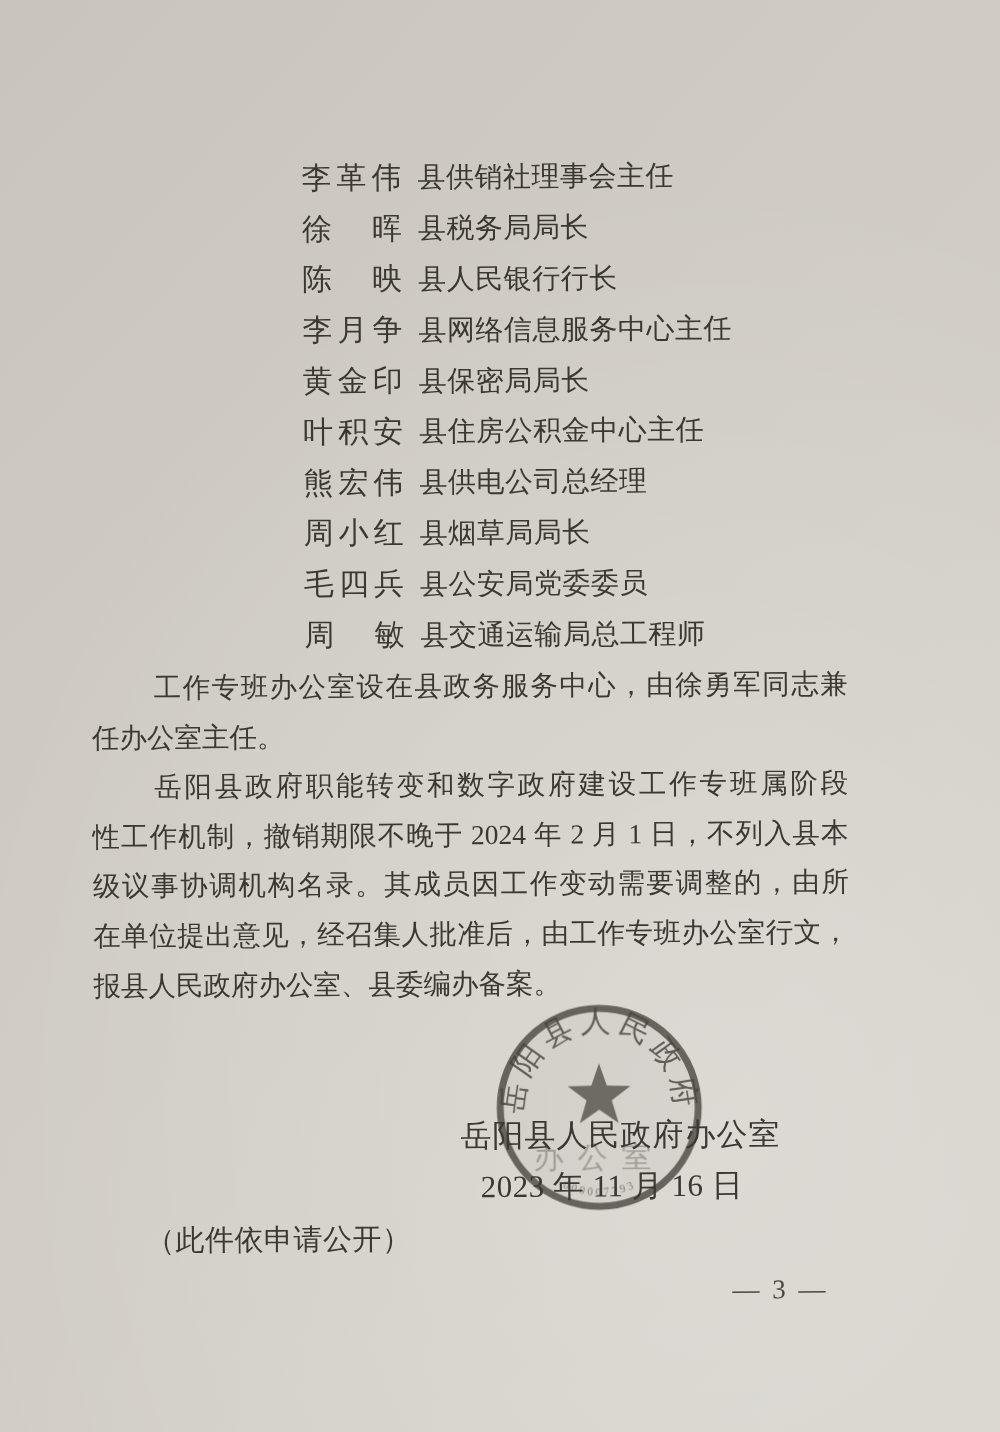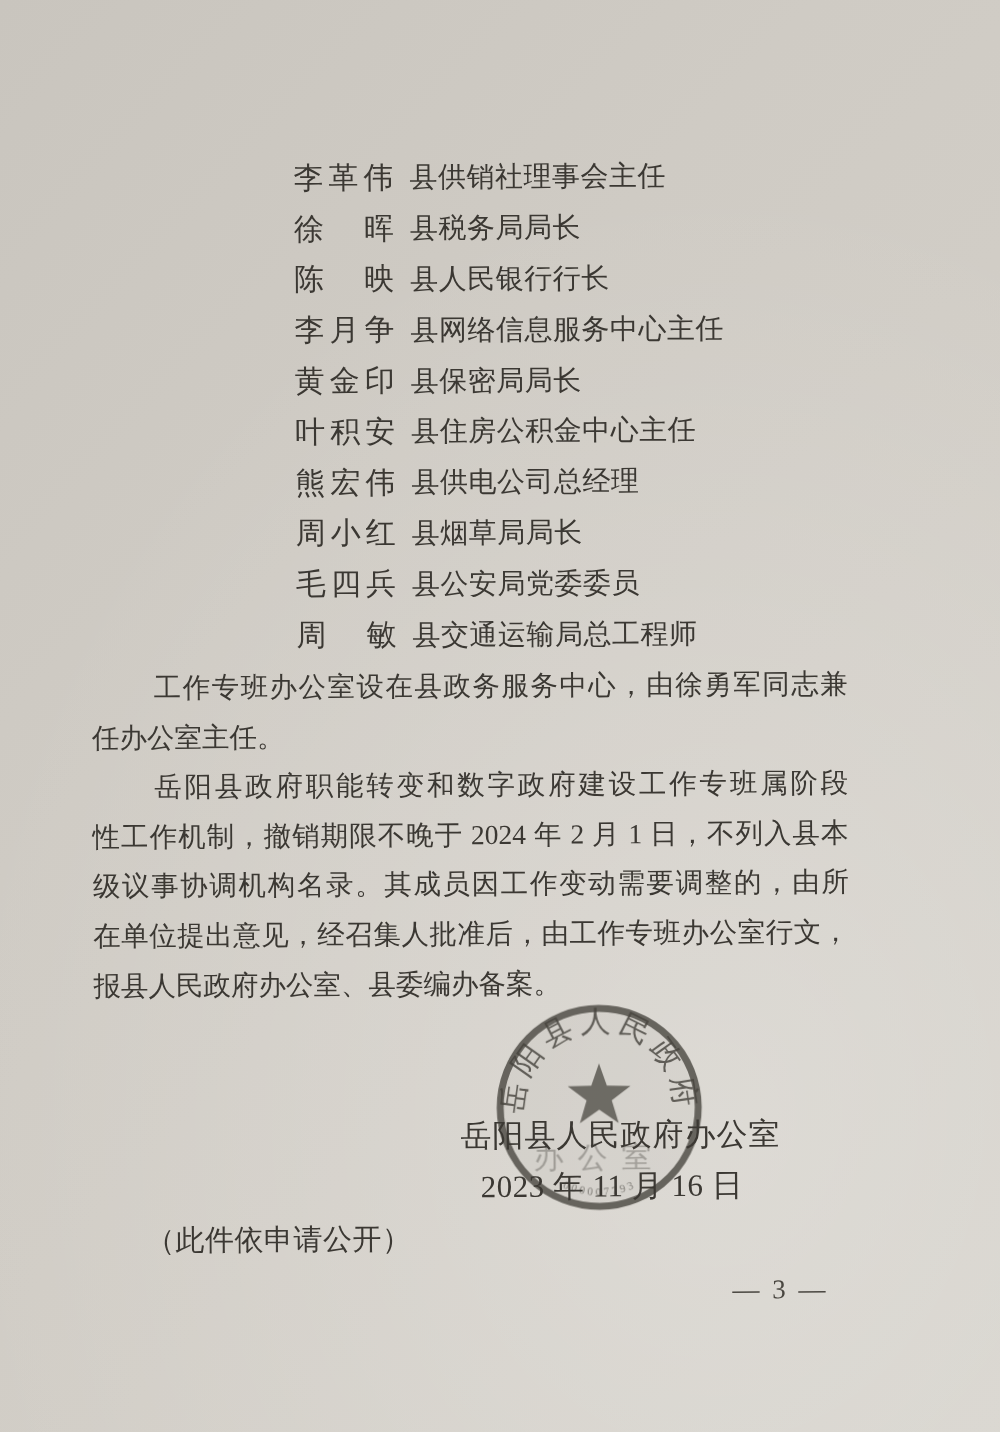--- a/index.html
+++ b/index.html
@@ -12,21 +12,21 @@
     color:#3b3833;
     background:
       radial-gradient(140% 120% at 72% 78%, rgba(255,255,255,0.22) 0%, rgba(255,255,255,0.0) 55%),
       linear-gradient(133deg,#c9c5be 0%, #cfcbc4 35%, #d2cec7 62%, #d6d3cc 100%);
   }
   .tilt{position:absolute;inset:0;transform:rotate(-0.35deg);transform-origin:50% 52%;}
 
   
   .roster{position:absolute;left:297px;top:152px;}
   .roster-row{height:50.8px;display:flex;align-items:center;font-size:30px;white-space:nowrap;}
-  .roster-name{display:inline-block;width:100px;text-align:justify;text-align-last:justify;margin-right:16px;}
+  .roster-name{display:inline-block;width:100px;text-align:justify;text-align-last:justify;margin-right:16px;margin-left:8px;}
   .roster-title{font-size:28px;letter-spacing:0.5px;}
 
   
   .body-text{position:absolute;left:92px;top:661px;width:756px;font-size:27.5px;}
   .bline{height:49.6px;line-height:49.6px;text-align:justify;text-align-last:justify;}
   .bline.first{padding-left:62px;}
   .bline.lastln{text-align-last:left;}
 
   
   .seal{position:absolute;left:489px;top:1000px;mix-blend-mode:multiply;filter:blur(0.35px);}

